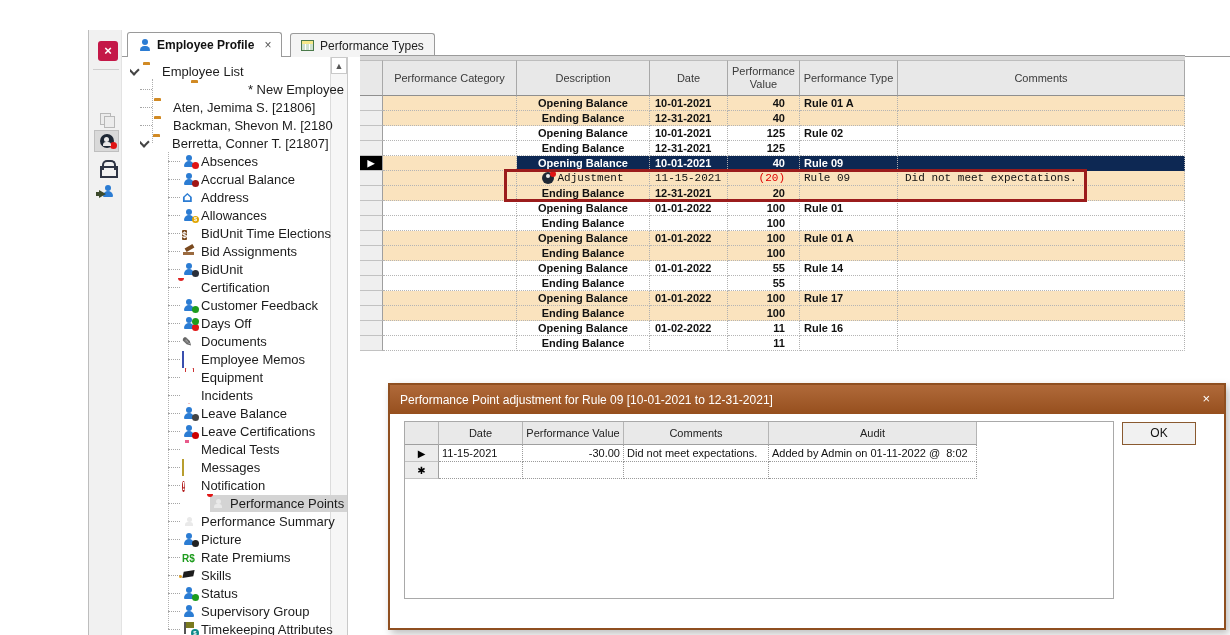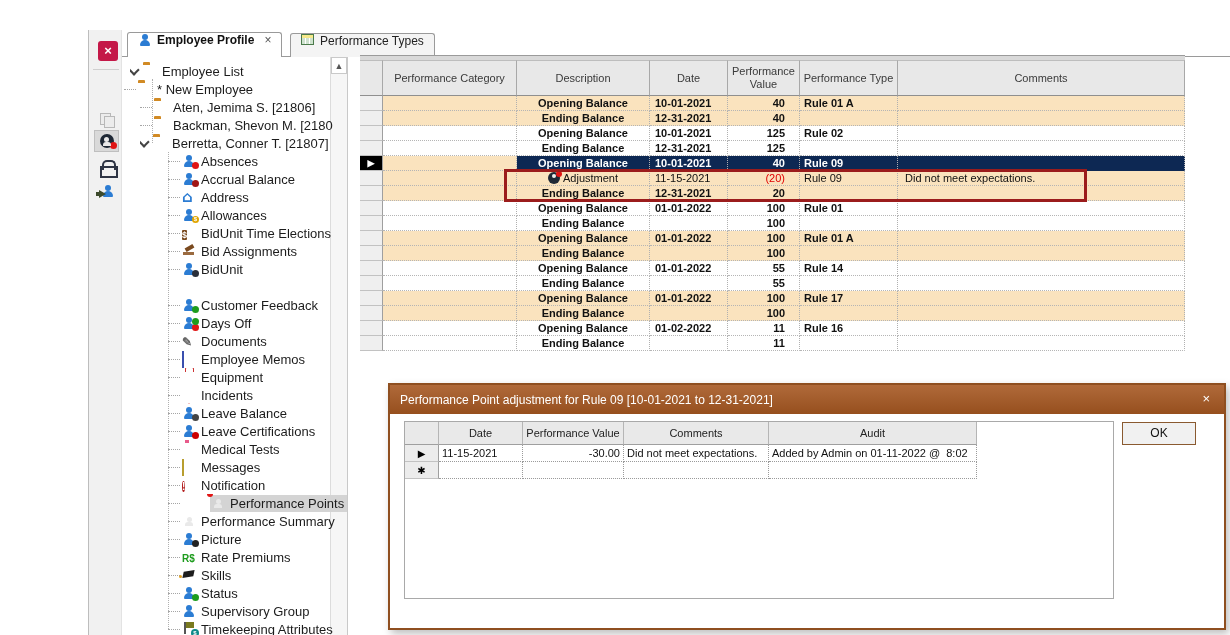--- a/index.html
+++ b/index.html
@@ -25,21 +25,21 @@
   .ic-shield .bdg { position:absolute; right:-3px; bottom:-1px; width:7px; height:7px; border-radius:50%; background:#e01515; }
   .ic-lock { position:relative; width:14px; height:14px; }
   .ic-lock::before { content:""; position:absolute; left:2px; top:0; width:10px; height:8px; border:2px solid #2e3444; border-bottom:none; border-radius:5px 5px 0 0; }
   .ic-lock::after { content:""; position:absolute; left:0; top:6px; width:14px; height:8px; border:2px solid #2e3444; }
   .ic-swap { position:relative; width:16px; height:14px; }
   .ic-swap .arr { position:absolute; left:0; top:6px; width:0; height:0; border-top:4px solid transparent; border-bottom:4px solid transparent; border-left:7px solid #3d4a2c; }
   .ic-swap .arr::before { content:""; position:absolute; left:-10px; top:-2px; width:4px; height:4px; background:#3d4a2c; }
 
   
   .tabbar { position:absolute; left:122px; top:30px; width:1108px; height:27px; border-bottom:1px solid #9a9a9a; background:#fff; }
-  .tab { position:absolute; top:3px; height:24px; display:flex; gap:6px; padding:0 10px;
+  .tab { position:absolute; top:3px; height:24px; display:flex; align-items:center; gap:6px; padding:0 10px;
          border:1px solid #9a9a9a; border-bottom:none; border-radius:3px 3px 0 0; font-size:12px; }
   .tab.active { left:5px; background:#fff; height:25px; top:2px; z-index:2; font-weight:bold; }
   .tab.inactive { background:#f4f4f4; color:#222; }
   .tab .x { color:#555; font-weight:normal; font-size:12px; margin-left:4px; }
   .ic-person { position:relative; width:13px; height:13px; display:inline-block; }
   .ic-person::before { content:""; position:absolute; left:3.5px; top:0.5px; width:6px; height:6px; border-radius:50%; background:var(--pc,#2b7cd3); }
   .ic-person::after { content:""; position:absolute; left:1.5px; top:7px; width:10px; height:5.5px; border-radius:5px 5px 1px 1px; background:var(--pc,#2b7cd3); }
   .ic-table { width:13px; height:11px; border:1px solid #4a7a4a; background:
       linear-gradient(#f6e98a 3px, transparent 3px),
       repeating-linear-gradient(90deg,#cfe2cf 0 3px,#fff 3px 4px); }
@@ -97,21 +97,21 @@
   .drow .rs { background:#efefef; border-right:1px solid #9f9f9f; border-bottom:1px solid #c2c2c2; justify-content:center; color:#fff; font-size:9px; }
   .drow.tan > div:not(.rs) { background:var(--row-tan); border-bottom-color:#cdb astfel; }
   .drow.tan > div:not(.rs) { background:var(--row-tan); }
   .drow .desc { justify-content:center; gap:3px; }
   .drow .date { padding-left:5px; }
   .drow .val  { justify-content:flex-end; padding-right:14px; }
   .drow .typ  { padding-left:4px; }
   .drow .com  { padding-left:7px; }
   .drow.selected .rs { background:#000; }
   .drow.selected > div:not(.rs):not(.cat) { background:var(--accent-navy); color:#fff; border-bottom-color:var(--accent-navy); }
-  .drow.adj { font-weight:normal; }
+  .drow.adj { font-weight:normal;font-family:Liberation Mono, monospace; }
   .drow.adj .val { color:var(--neg-red); }
   .mini-shield { position:relative; width:12px; height:12px; background:#1e2835; border-radius:50%; flex:0 0 12px; }
   .mini-shield::before { content:""; position:absolute; left:4px; top:2px; width:4px; height:4px; border-radius:50%; background:#eee; }
   .mini-shield::after { content:""; position:absolute; right:-2px; top:-1px; width:6px; height:6px; border-radius:50%; background:#e01515; }
   .redbox { position:absolute; left:504px; top:169px; width:583px; height:33px; border:3px solid var(--highlight-red); z-index:5; }
 
   
   .dialog { position:absolute; left:388px; top:383px; width:838px; height:247px; background:#fff;
             border:2px solid #8f4f20; z-index:10; box-shadow:3px 4px 8px rgba(0,0,0,.25); }
   .dtitle { height:29px; background:linear-gradient(#b06a3a,#964f1e); color:#fff; font-size:12px;
@@ -169,21 +169,21 @@
 
   <div class="treepanel" id="treepanel">
     <div class="scrollv">
       <div class="up">▲</div>
     </div>
   <div class="trow" style="top: 5px; left: 8px;">
         <span class="chev"></span>
         <span class="ticon"><span class="ic-folder"></span></span>
         <span class="lbl">Employee List</span>
       </div>
-      <div class="trow" style="top: 23px; left: 2px;">
+      <div class="trow" style="top: 23px; left: 18px; justify-content: space-between;">
         <span class="guide"></span>
         <span class="ticon"><span class="ic-folder"></span></span>
         <span class="lbl">* New Employee</span>
       </div>
       <div class="trow" style="top: 41px; left: 18px;">
         <span class="guide"></span>
         <span class="ticon"><span class="ic-folder"></span></span>
         <span class="lbl">Aten, Jemima S. [21806]</span>
       </div>
       <div class="trow" style="top: 59px; left: 18px;">
@@ -223,20 +223,25 @@
       </div>
       <div class="trow" style="top: 185px; left: 46px;">
         <span class="guide"></span>
         <span class="ticon"><span class="ic-gavel"></span></span>
         <span class="lbl">Bid Assignments</span>
       </div>
       <div class="trow" style="top: 203px; left: 46px;">
         <span class="guide"></span>
         <span class="ticon"><span class="ic-person"></span><span class="pbadge" style="background: rgb(42, 47, 58);"></span></span>
         <span class="lbl">BidUnit</span>
+      </div>
+      <div class="trow" style="top: 221px; left: 46px;">
+        <span class="guide"></span>
+        <span class="ticon"><span class="ic-cert"></span></span>
+        <span class="lbl">Certification</span>
       </div>
       <div class="trow" style="top: 239px; left: 46px;">
         <span class="guide"></span>
         <span class="ticon"><span class="ic-person"></span><span class="pbadge" style="background: rgb(29, 156, 29);"></span></span>
         <span class="lbl">Customer Feedback</span>
       </div>
       <div class="trow" style="top: 257px; left: 46px;">
         <span class="guide"></span>
         <span class="ticon"><span class="ic-person"></span><span class="pbadge" style="background: rgb(224, 21, 21);"></span><span class="pbadge" style="background: rgb(29, 156, 29); right: -2px; bottom: 5px;"></span></span>
         <span class="lbl">Days Off</span>

